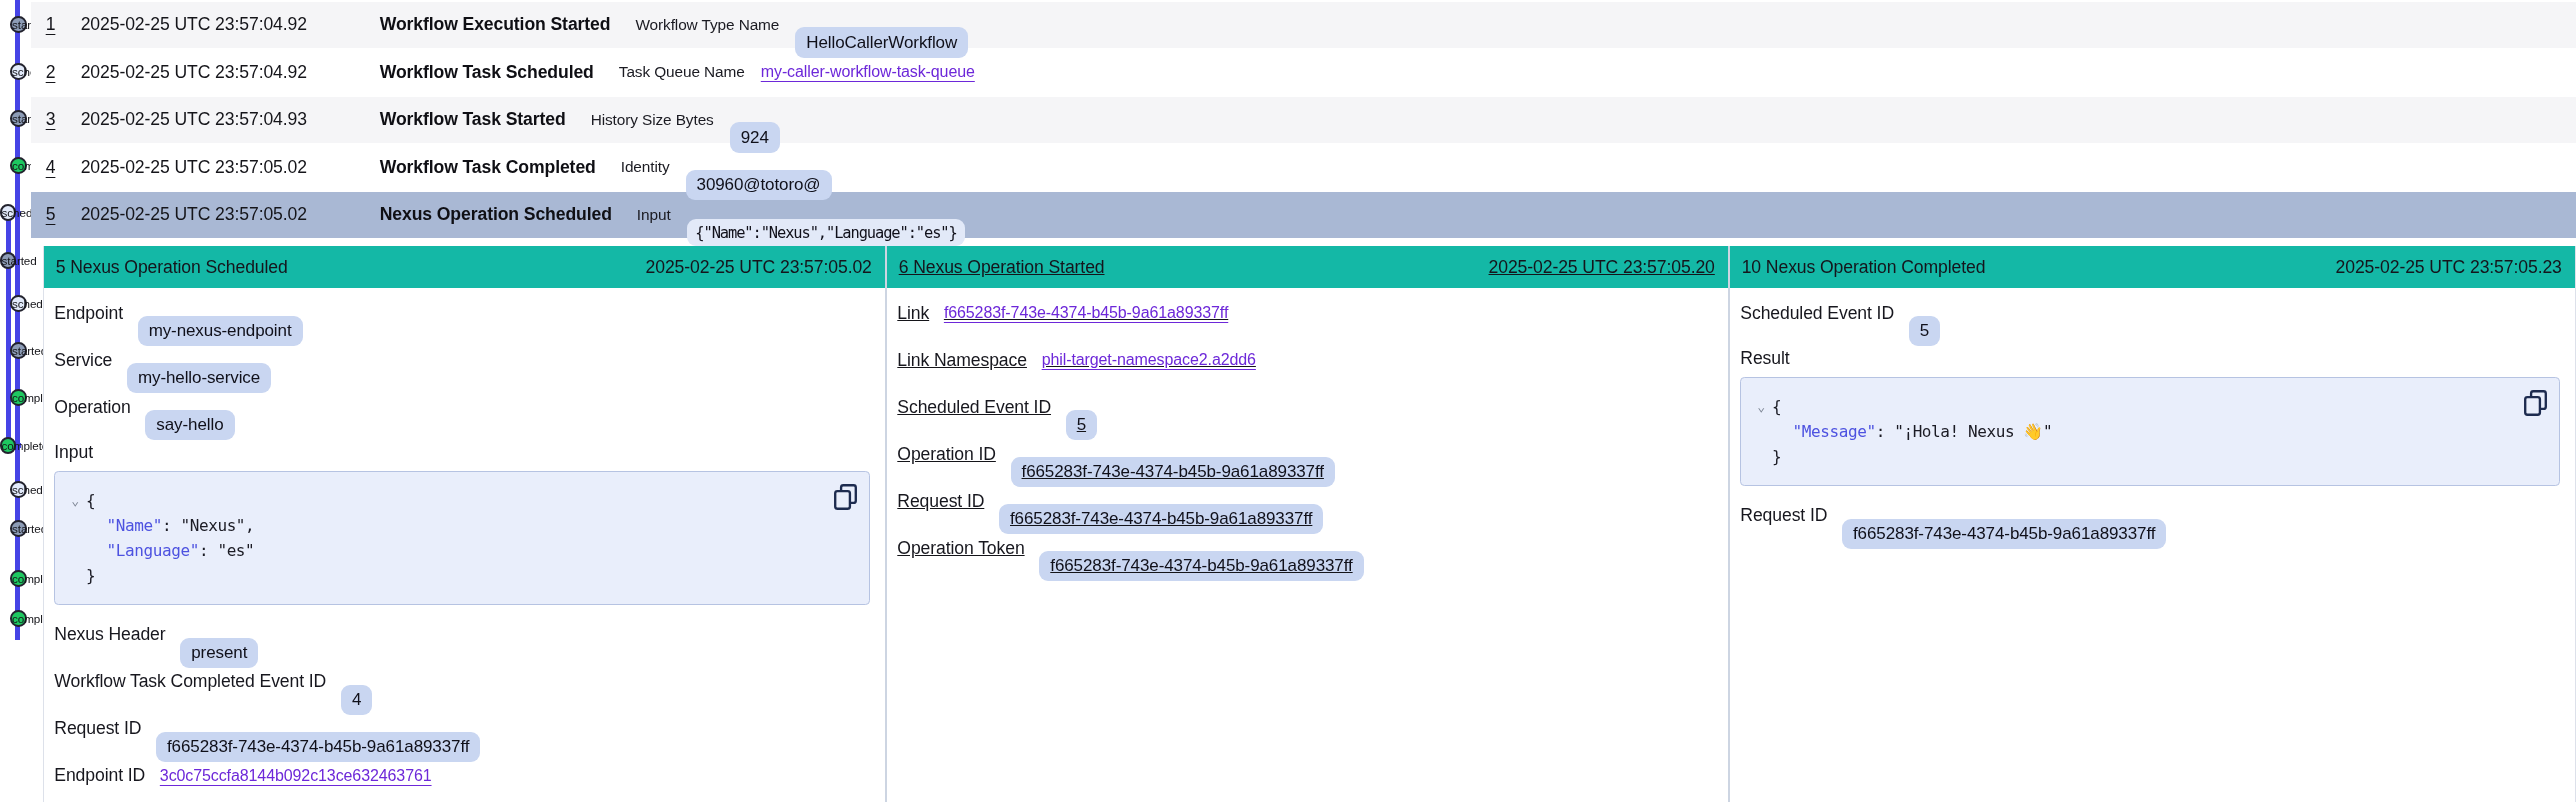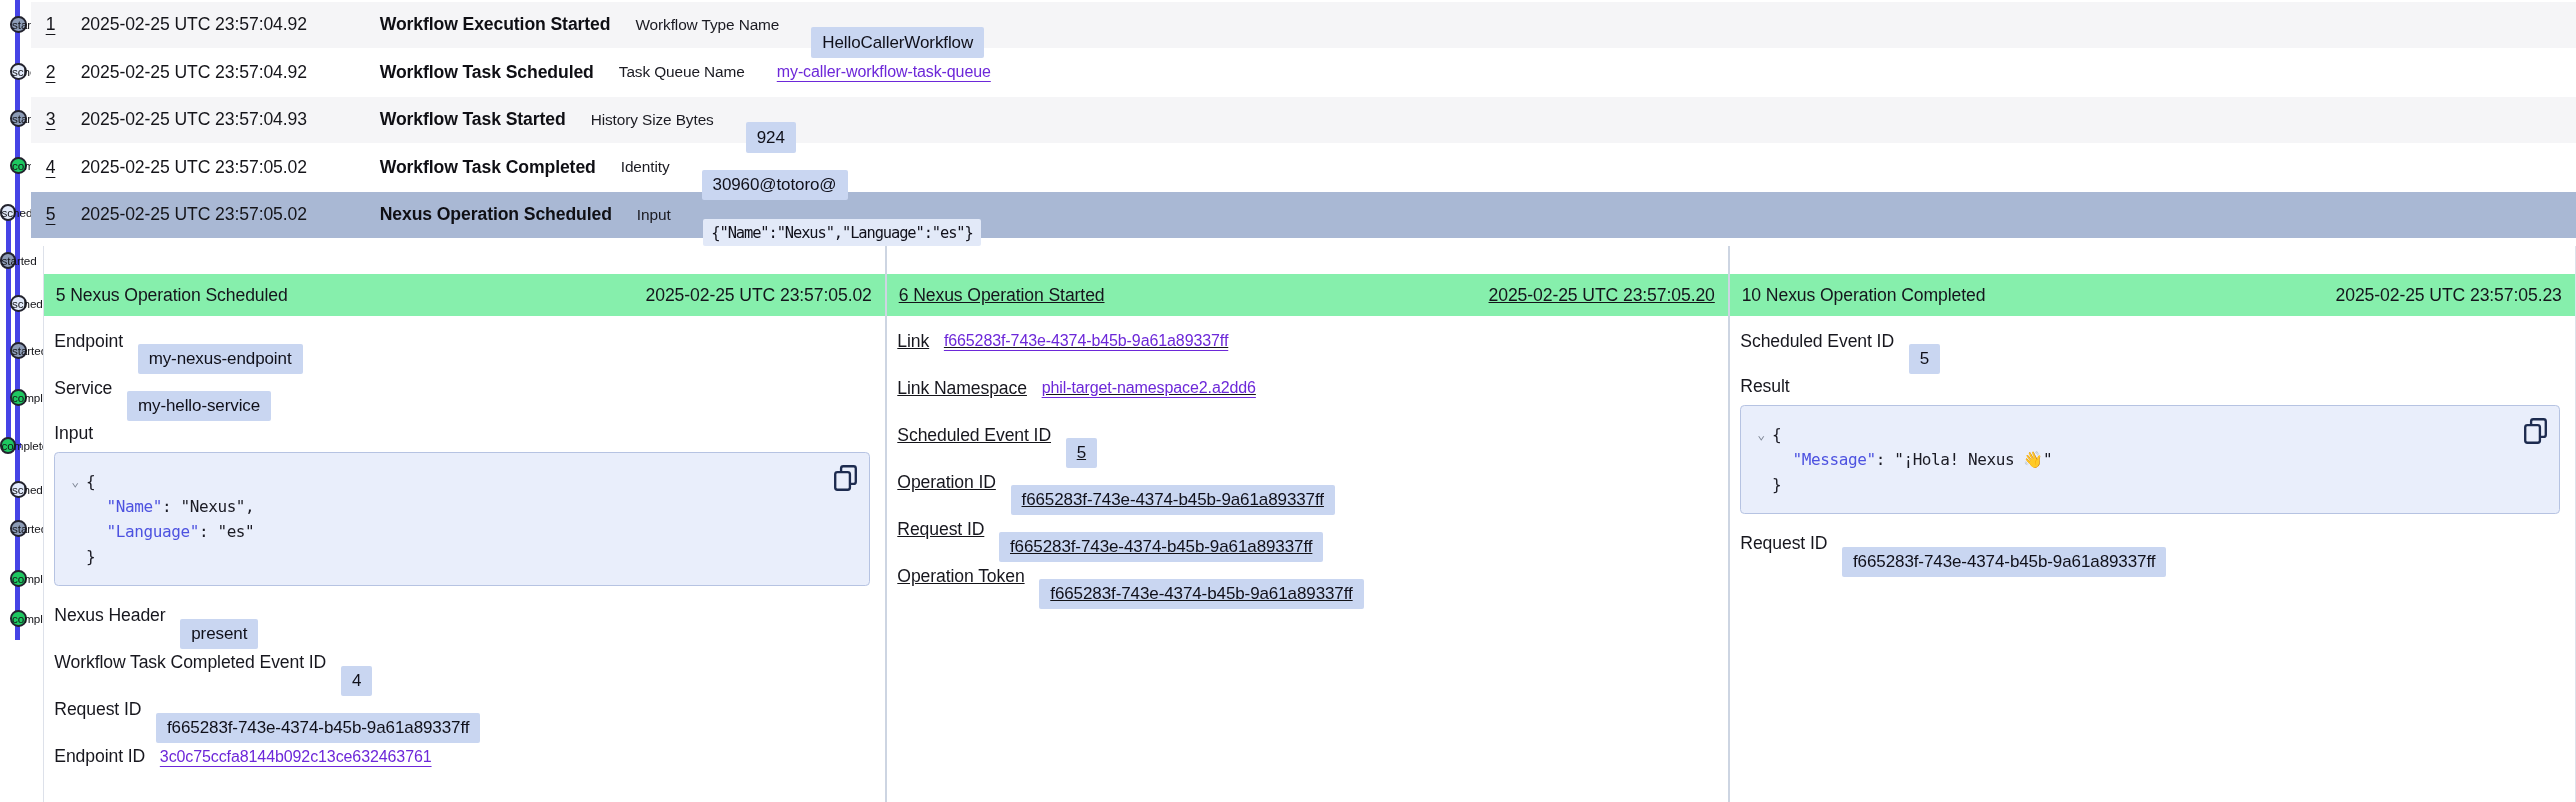--- a/index.html
+++ b/index.html
@@ -18,31 +18,31 @@
   .dot.scheduled{background:#e2eafa;}
   .dot.completed{background:#1ec860;}
   
   .rows{position:absolute;left:31px;top:1.5px;right:0;}
   .row{display:flex;align-items:center;height:46px;margin-bottom:1.5px;padding-left:14.7px;background:#fff;cursor:pointer;}
   .row.odd{background:#f5f5f7;}
   .row.selected{background:#a9b8d4;}
   .row-num{font-size:17.6px;color:#15151a;text-decoration:underline;text-underline-offset:3.7px;width:35px;flex:none;}
   .row-time{font-size:17.6px;color:#15151a;width:299px;flex:none;}
   .row-name{font-size:17.6px;font-weight:700;color:#0f0f14;margin-right:25px;white-space:nowrap;}
-  .row-label{font-size:15.4px;color:#1b1b22;margin-right:32px;white-space:nowrap;}
-  .badge{background:#c9d6f1;border-radius:2px;padding:5.1px 11px;font-size:17px;color:#10101a;white-space:nowrap;margin-top:36px;}
+  .row-label{font-size:15.4px;color:#1b1b22;margin-right:16px;white-space:nowrap;}
+  .badge{background:#c9d6f1;border-radius:9px;padding:5.1px 11px;font-size:17px;color:#10101a;white-space:nowrap;margin-top:36px;}
   .badge.mono{font-family:"DejaVu Sans Mono",monospace;background:#e2e9f8;font-size:15.4px;letter-spacing:-1.1px;padding:4.4px 8.8px;}
   .vlink{font-size:16px;color:#6d28d9;text-decoration:underline;text-underline-offset:3.7px;font-weight:500;cursor:pointer;white-space:nowrap;}
   
   .panels{position:absolute;left:43px;top:246px;right:0;bottom:0;display:flex;border-left:1.5px solid #dde1ea;}
   .panel{background:#fff;display:flex;flex-direction:column;}
   .panel.p0{width:841px;flex:none;}
   .panel.p1{width:841px;flex:none;border-left:2.2px solid #cdd5e2;text-decoration:underline;}
   .panel.p2{flex:1;border-left:2.2px solid #cdd5e2;border-right:1.5px solid #dde1ea;}
-  .panel-header{height:42px;flex:none;background:#86efac;display:flex;align-items:center;justify-content:space-between;padding:0 13.2px 0 11.7px;margin-top:28px;}
+  .panel-header{height:42px;flex:none;background:#14b8a6;display:flex;align-items:center;justify-content:space-between;padding:0 13.2px 0 11.7px;}
   .panel-title{font-size:17.6px;color:#15151c;}
   .panel-time{font-size:17.6px;color:#15151c;}
   .panel-body{padding:1.5px 13.2px 0 10.3px;}
   .field{display:flex;align-items:center;height:47px;gap:14.7px;}
   .field .label{font-size:17.6px;color:#17171e;white-space:nowrap;}
   .field.label-only{height:32px;align-items:flex-end;padding-bottom:2.9px;}
   
   .codeblock{position:relative;background:#e9eefb;border:1.5px solid #b6c3e2;border-radius:4.4px;
     margin:5.9px 1.5px 5.9px 0;padding:16px 13.2px 16px 8.8px;
     font-family:"DejaVu Sans Mono",monospace;font-size:16px;color:#1b1b24;letter-spacing:-0.4px;}
@@ -125,20 +125,24 @@
     </header>
     <div class="panel-body">
           <div class="field">
             <span class="label">Endpoint</span>
             <span class="badge">my-nexus-endpoint</span>
           </div>
           <div class="field">
             <span class="label">Service</span>
             <span class="badge">my-hello-service</span>
           </div>
+          <div class="field">
+            <span class="label">Operation</span>
+            <span class="badge">say-hello</span>
+          </div>
           <div class="field label-only">
             <span class="label">Input</span>
           </div>
           <div class="codeblock">
     <button class="copy-btn" title="">
       <svg width="25" height="28" viewBox="0 0 17 19" fill="none">
         <rect x="5.5" y="1.5" width="10" height="12" rx="1.5" stroke="#1d2b4f" stroke-width="1.6"></rect>
         <rect x="1.5" y="5.5" width="10" height="12" rx="1.5" stroke="#1d2b4f" stroke-width="1.6" fill="#e9eefb"></rect>
       </svg>
     </button>

